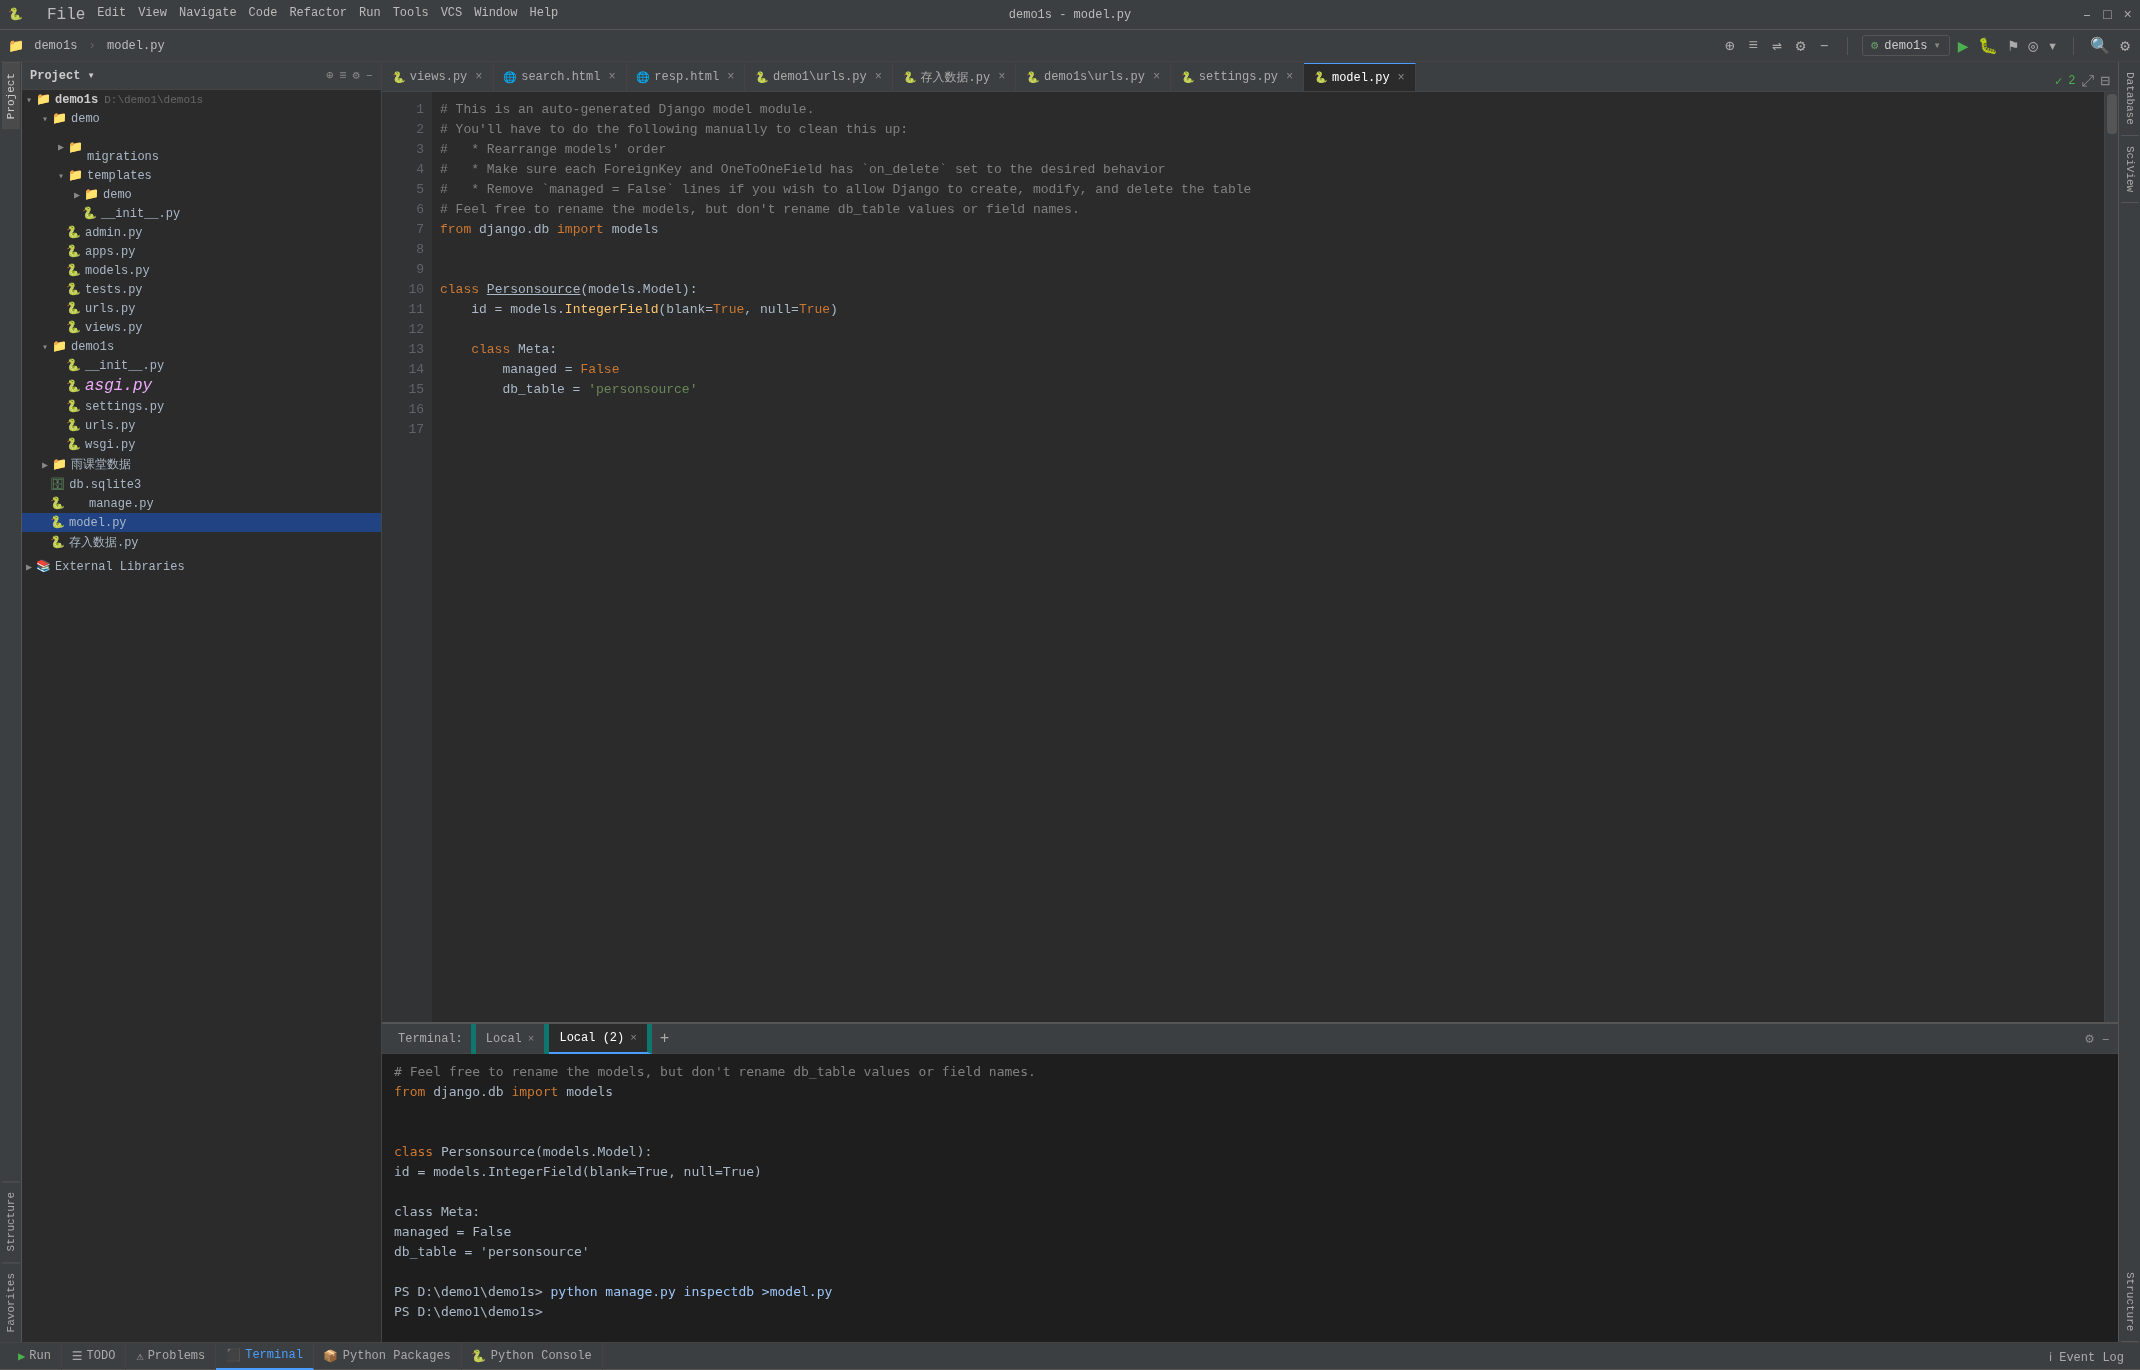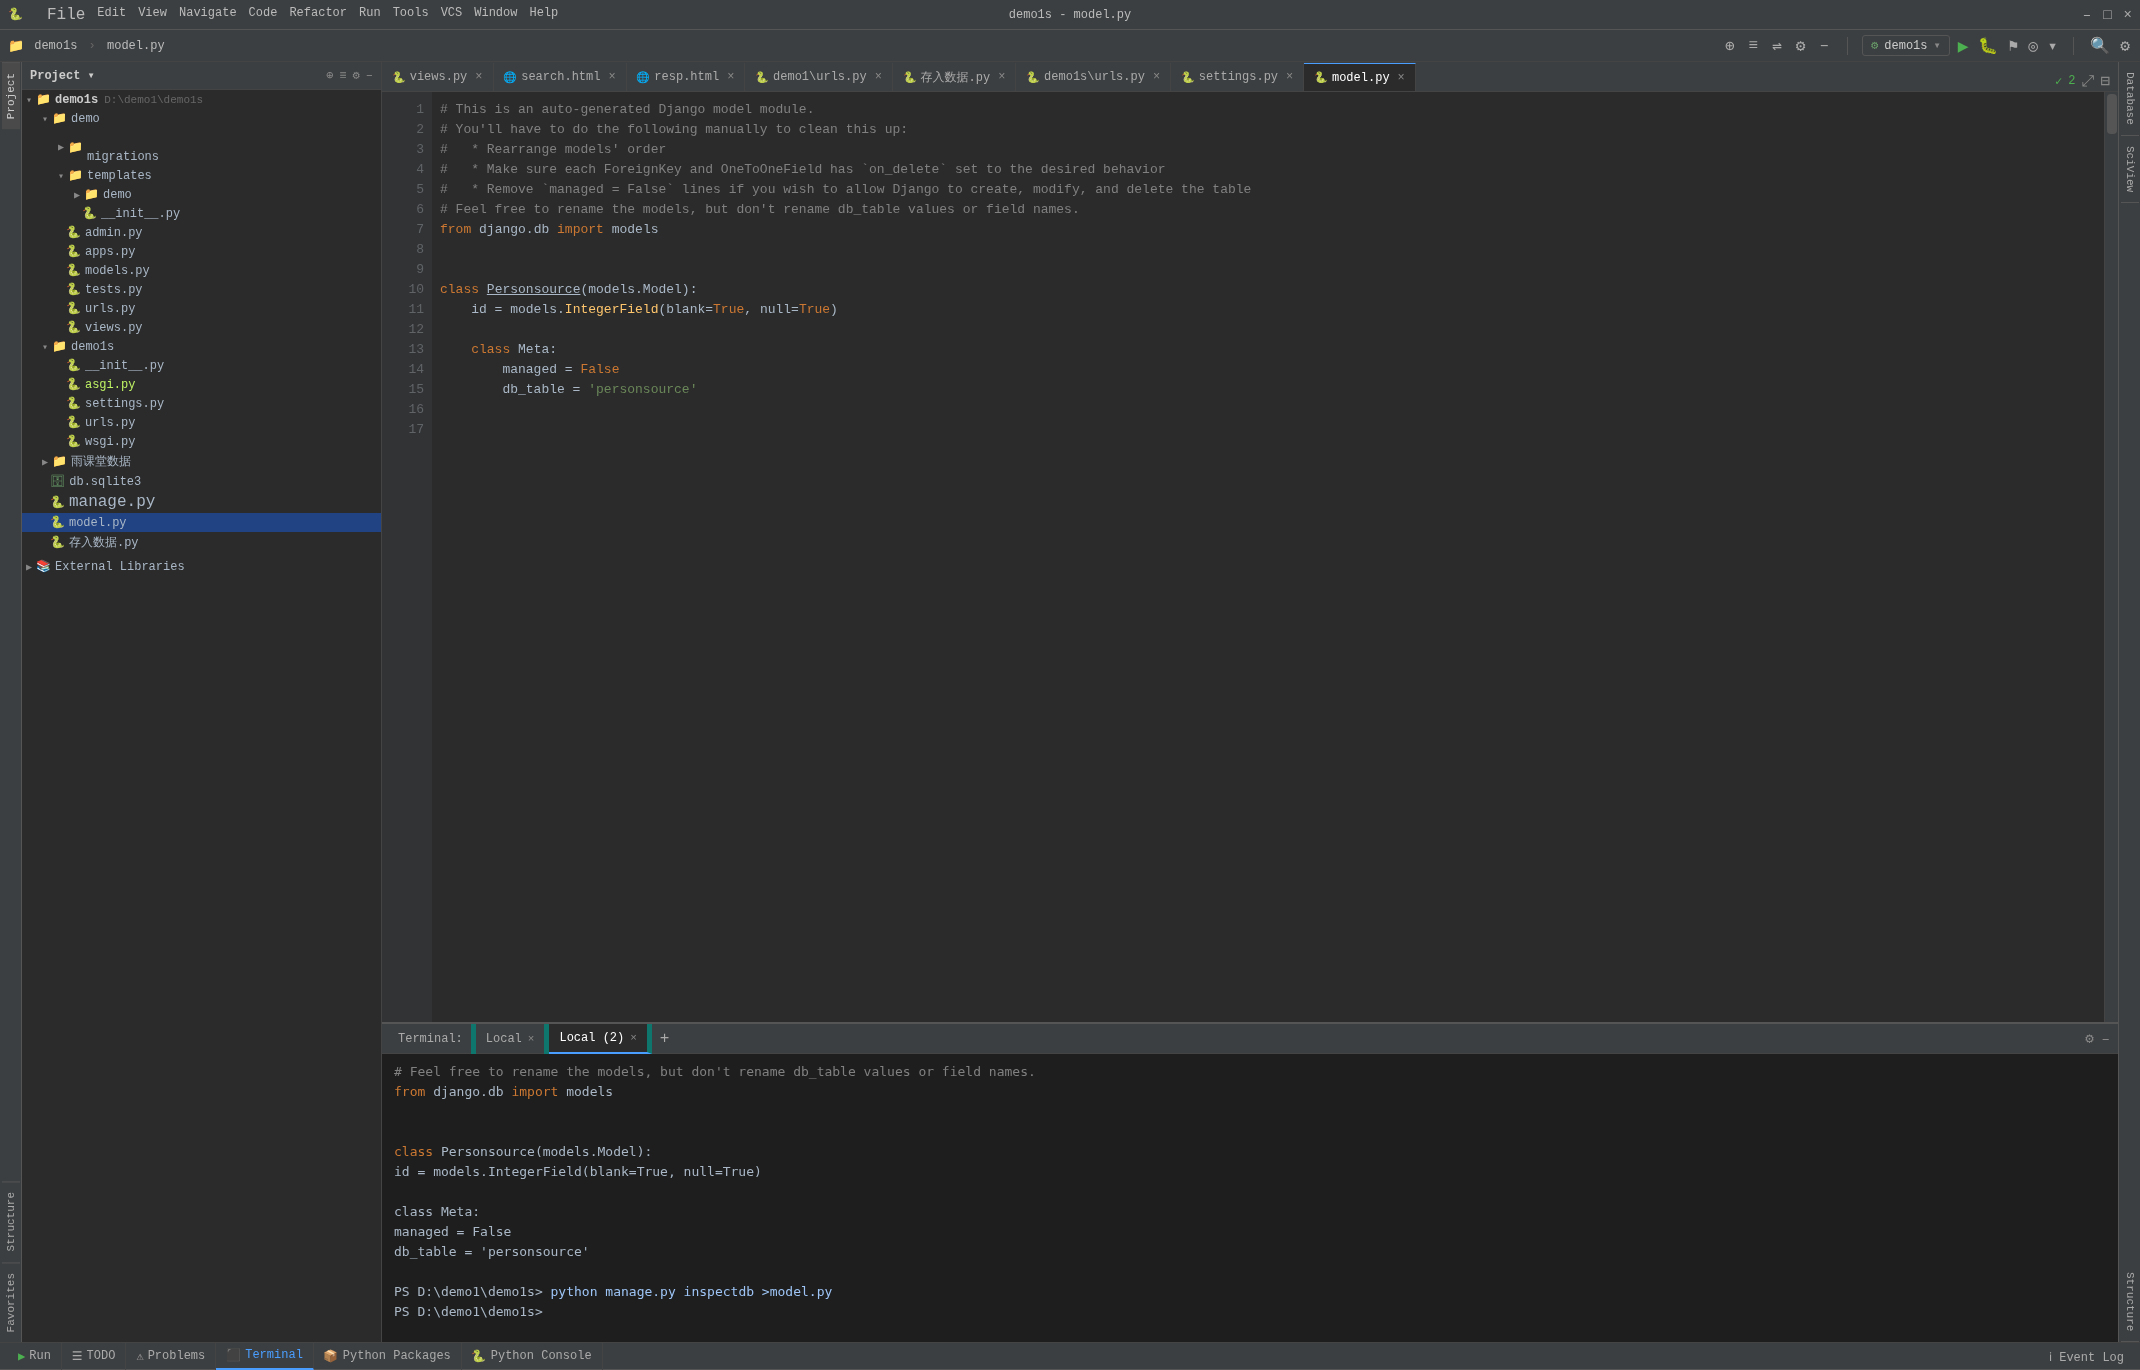--- a/index.html
+++ b/index.html
@@ -217,21 +217,21 @@
 
       <div class="tree-item" style="padding-left:36px;">
         <span style="margin-right:8px;font-size:10px;opacity:0;"></span>
         <span style="color:#6a9f6a;margin-right:4px;">🐍</span>
         <span style="font-size:12px;color:#a9b7c6;">__init__.py</span>
       </div>
 
       <div class="tree-item" style="padding-left:36px;">
         <span style="margin-right:8px;font-size:10px;opacity:0;"></span>
         <span style="color:#6a9f6a;margin-right:4px;">🐍</span>
-        <span style="font-size:12px;color:#bef264;">asgi.py</span>
+        <span style="font-size:16px;color:#f0abfc;font-style:italic;">asgi.py</span>
       </div>
 
       <div class="tree-item" style="padding-left:36px;">
         <span style="margin-right:8px;font-size:10px;opacity:0;"></span>
         <span style="color:#6a9f6a;margin-right:4px;">🐍</span>
         <span style="font-size:12px;color:#a9b7c6;">settings.py</span>
       </div>
 
       <div class="tree-item" style="padding-left:36px;">
         <span style="margin-right:8px;font-size:10px;opacity:0;"></span>
@@ -253,21 +253,21 @@
 
       <div class="tree-item" style="padding-left:20px;">
         <span style="margin-right:8px;font-size:10px;opacity:0;"></span>
         <span style="color:#6a9f6a;margin-right:4px;">🗄</span>
         <span style="font-size:12px;color:#a9b7c6;">db.sqlite3</span>
       </div>
 
       <div class="tree-item" style="padding-left:20px;">
         <span style="margin-right:8px;font-size:10px;opacity:0;"></span>
         <span style="color:#6a9f6a;margin-right:4px;">🐍</span>
-        <span style="font-size:16px;color:#a9b7c6;">manage.py</span>
+        <span style="font-size:12px;color:#a9b7c6;margin-left:20px;">manage.py</span>
       </div>
 
       <div class="tree-item selected" style="padding-left:20px;">
         <span style="margin-right:8px;font-size:10px;opacity:0;"></span>
         <span style="color:#6a9f6a;margin-right:4px;">🐍</span>
         <span style="font-size:12px;color:#a9b7c6;">model.py</span>
       </div>
 
       <div class="tree-item" style="padding-left:20px;">
         <span style="margin-right:8px;font-size:10px;opacity:0;"></span>

